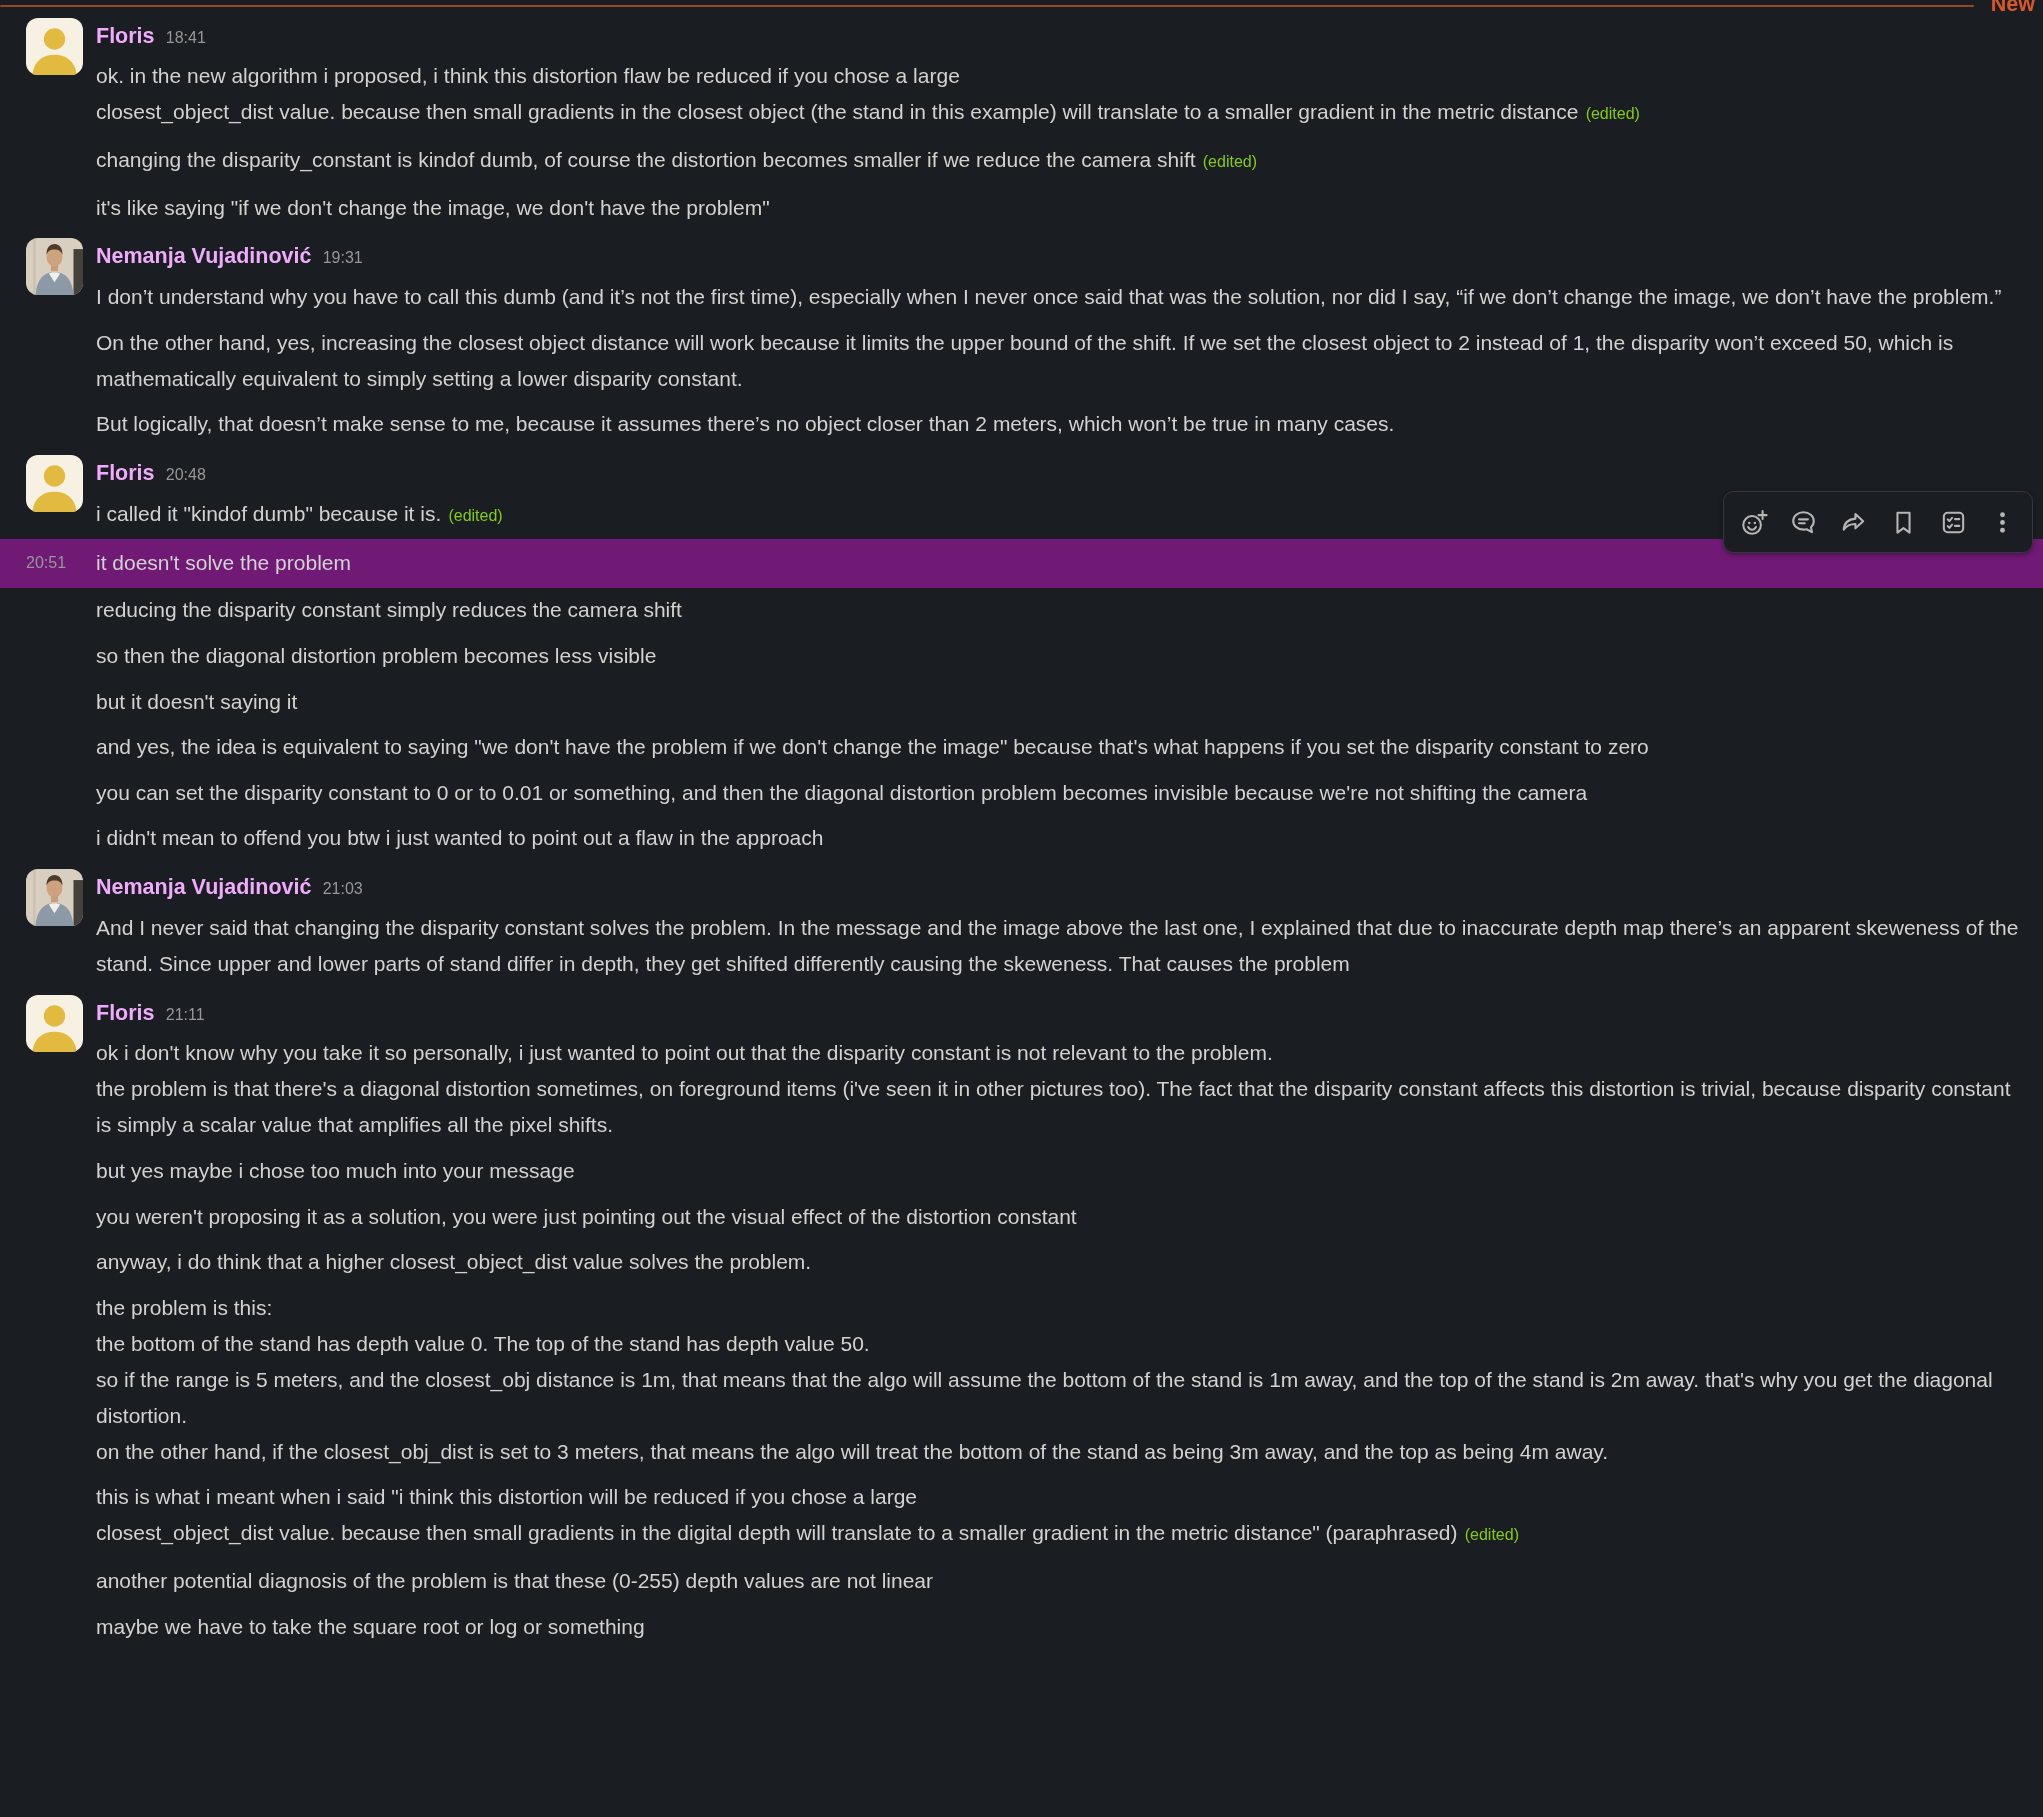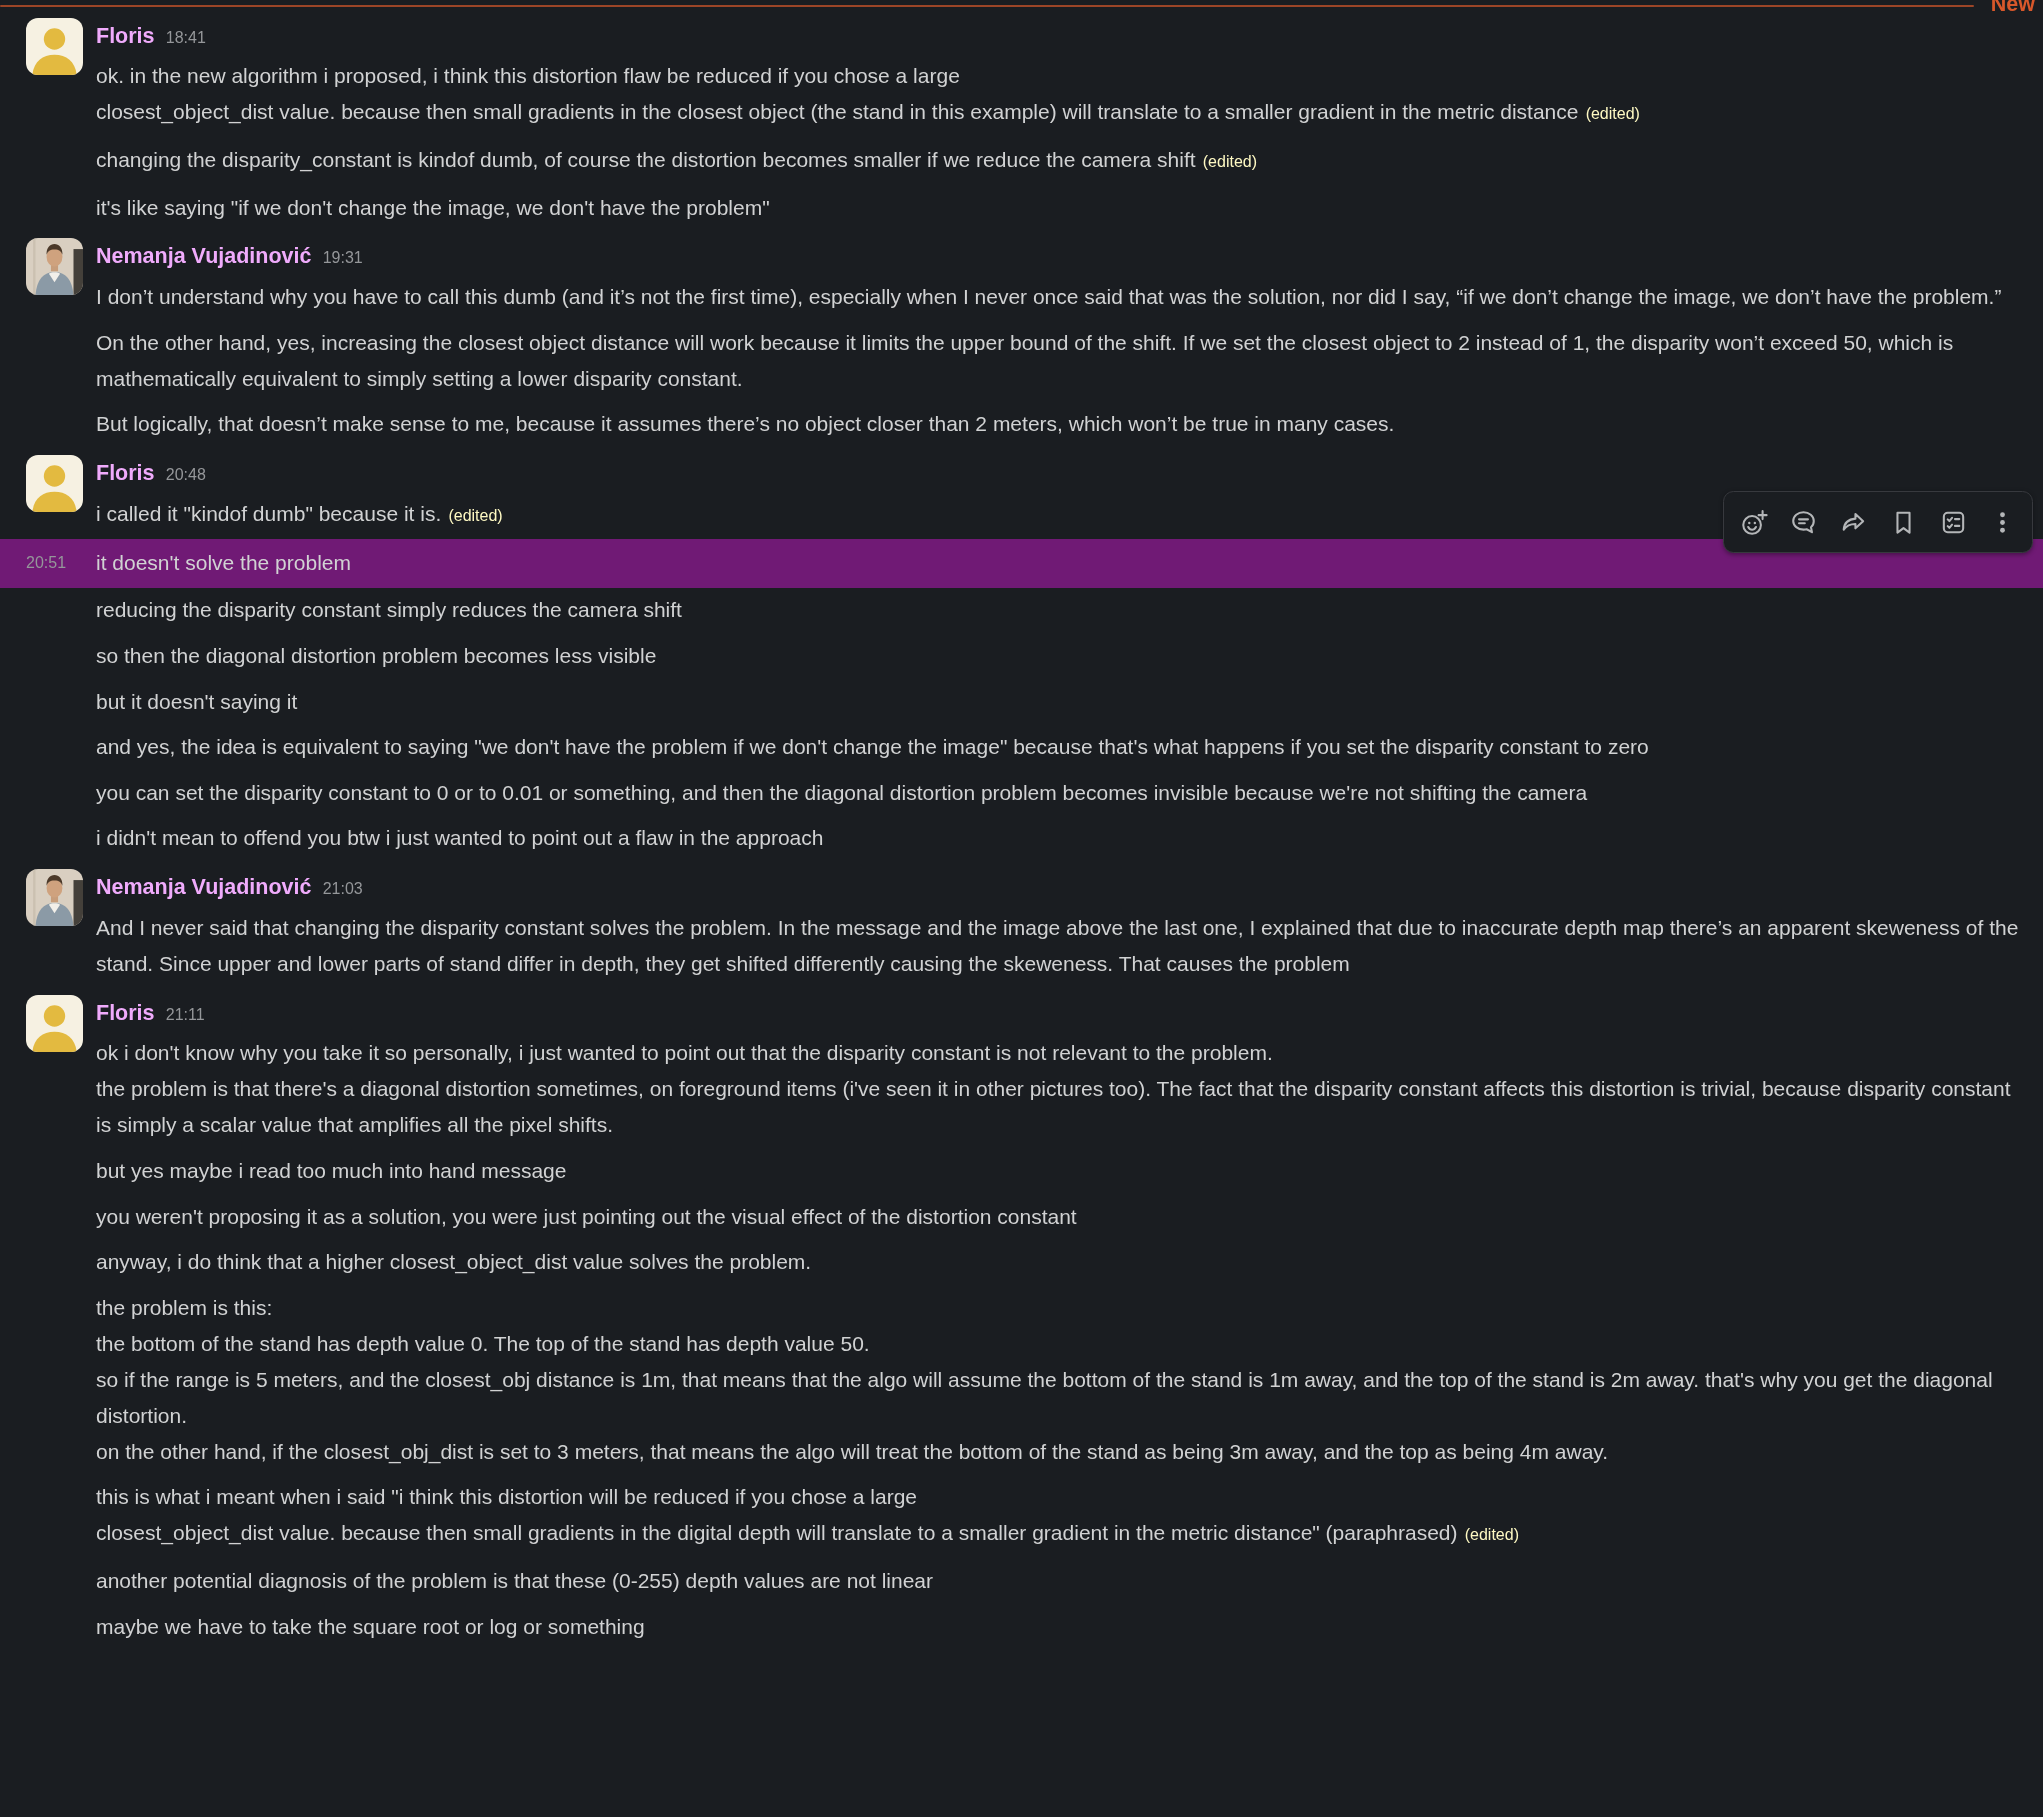--- a/index.html
+++ b/index.html
@@ -18,21 +18,21 @@
   .group:first-child{margin-top:4.8px;}
   .row{position:relative;padding:4.8px 22.3px 4.8px 96px;line-height:36px;}
   .row.head{padding-top:0;padding-bottom:0;height:36px;}
   .row.hover{background:#701a75;padding-top:6.4px;padding-bottom:6.4px;}
   .avatar{position:absolute;left:26px;top:0;width:57px;height:57px;border-radius:12px;overflow:hidden;}
   .avatar svg{display:block;width:57px;height:57px;}
   .author{font-weight:bold;color:#f0abfc;font-size:21.5px;margin-right:11.2px;cursor:pointer;}
   .time{color:#95979a;font-size:16px;}
   .gutter-time{position:absolute;left:26px;top:6.4px;color:#95979a;font-size:16px;line-height:36px;}
   .text{white-space:pre-wrap;}
-  .edited{color:#fef9c3;font-size:16px;margin-left:7.2px;}
+  .edited{color:#84cc16;font-size:16px;margin-left:7.2px;}
   
   .toolbar{
     position:absolute;top:0;right:9.6px;z-index:5;
     width:310px;height:62px;box-sizing:border-box;
     background:#1a1d21;border:0.8px solid #37393e;border-radius:10.4px;
     display:flex;align-items:center;justify-content:space-around;
     box-shadow:0 1.6px 4px rgba(0,0,0,.35);
     padding:0 4.8px;
   }
   .tool-btn{
@@ -156,21 +156,21 @@
       <div class="group">
         <div class="row head"><div class="avatar">
             <svg viewBox="0 0 72 72">
               <rect width="72" height="72" fill="#f6f1e2"></rect>
               <circle cx="36" cy="26.5" r="13.5" fill="#e3ba40"></circle>
               <path d="M8 72c2-17.5 13-25.5 28-25.5S62 54.5 64 72z" fill="#e3ba40"></path>
             </svg>
           </div><span class="author">Floris</span><span class="time">21:11</span></div>
         <div class="row para"><span class="text">ok i don't know why you take it so personally, i just wanted to point out that the disparity constant is not relevant to the problem.
 the problem is that there's a diagonal distortion sometimes, on foreground items (i've seen it in other pictures too). The fact that the disparity constant affects this distortion is trivial, because disparity constant is simply a scalar value that amplifies all the pixel shifts.</span></div>
-        <div class="row para"><span class="text">but yes maybe i read too much into hand message</span></div>
+        <div class="row para"><span class="text">but yes maybe i chose too much into your message</span></div>
         <div class="row para"><span class="text">you weren't proposing it as a solution, you were just pointing out the visual effect of the distortion constant</span></div>
         <div class="row para"><span class="text">anyway, i do think that a higher closest_object_dist value solves the problem.</span></div>
         <div class="row para"><span class="text">the problem is this:
 the bottom of the stand has depth value 0. The top of the stand has depth value 50.
 so if the range is 5 meters, and the closest_obj distance is 1m, that means that the algo will assume the bottom of the stand is 1m away, and the top of the stand is 2m away. that's why you get the diagonal distortion.
 on the other hand, if the closest_obj_dist is set to 3 meters, that means the algo will treat the bottom of the stand as being 3m away, and the top as being 4m away.</span></div>
         <div class="row para"><span class="text">this is what i meant when i said "i think this distortion will be reduced if you chose a large
 closest_object_dist value. because then small gradients in the digital depth will translate to a smaller gradient in the metric distance" (paraphrased)</span><span class="edited">(edited)</span></div>
         <div class="row para"><span class="text">another potential diagnosis of the problem is that these (0-255) depth values are not linear</span></div>
         <div class="row para"><span class="text">maybe we have to take the square root or log or something</span></div>

